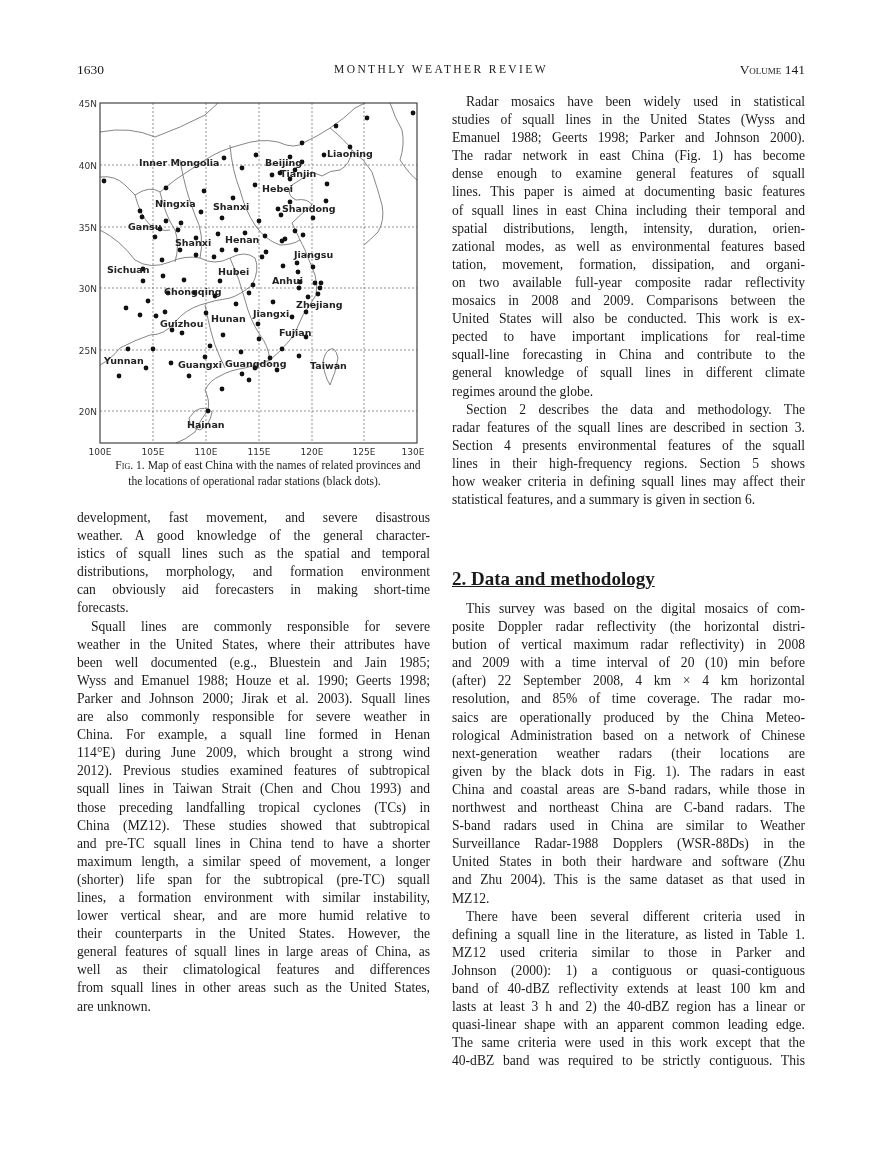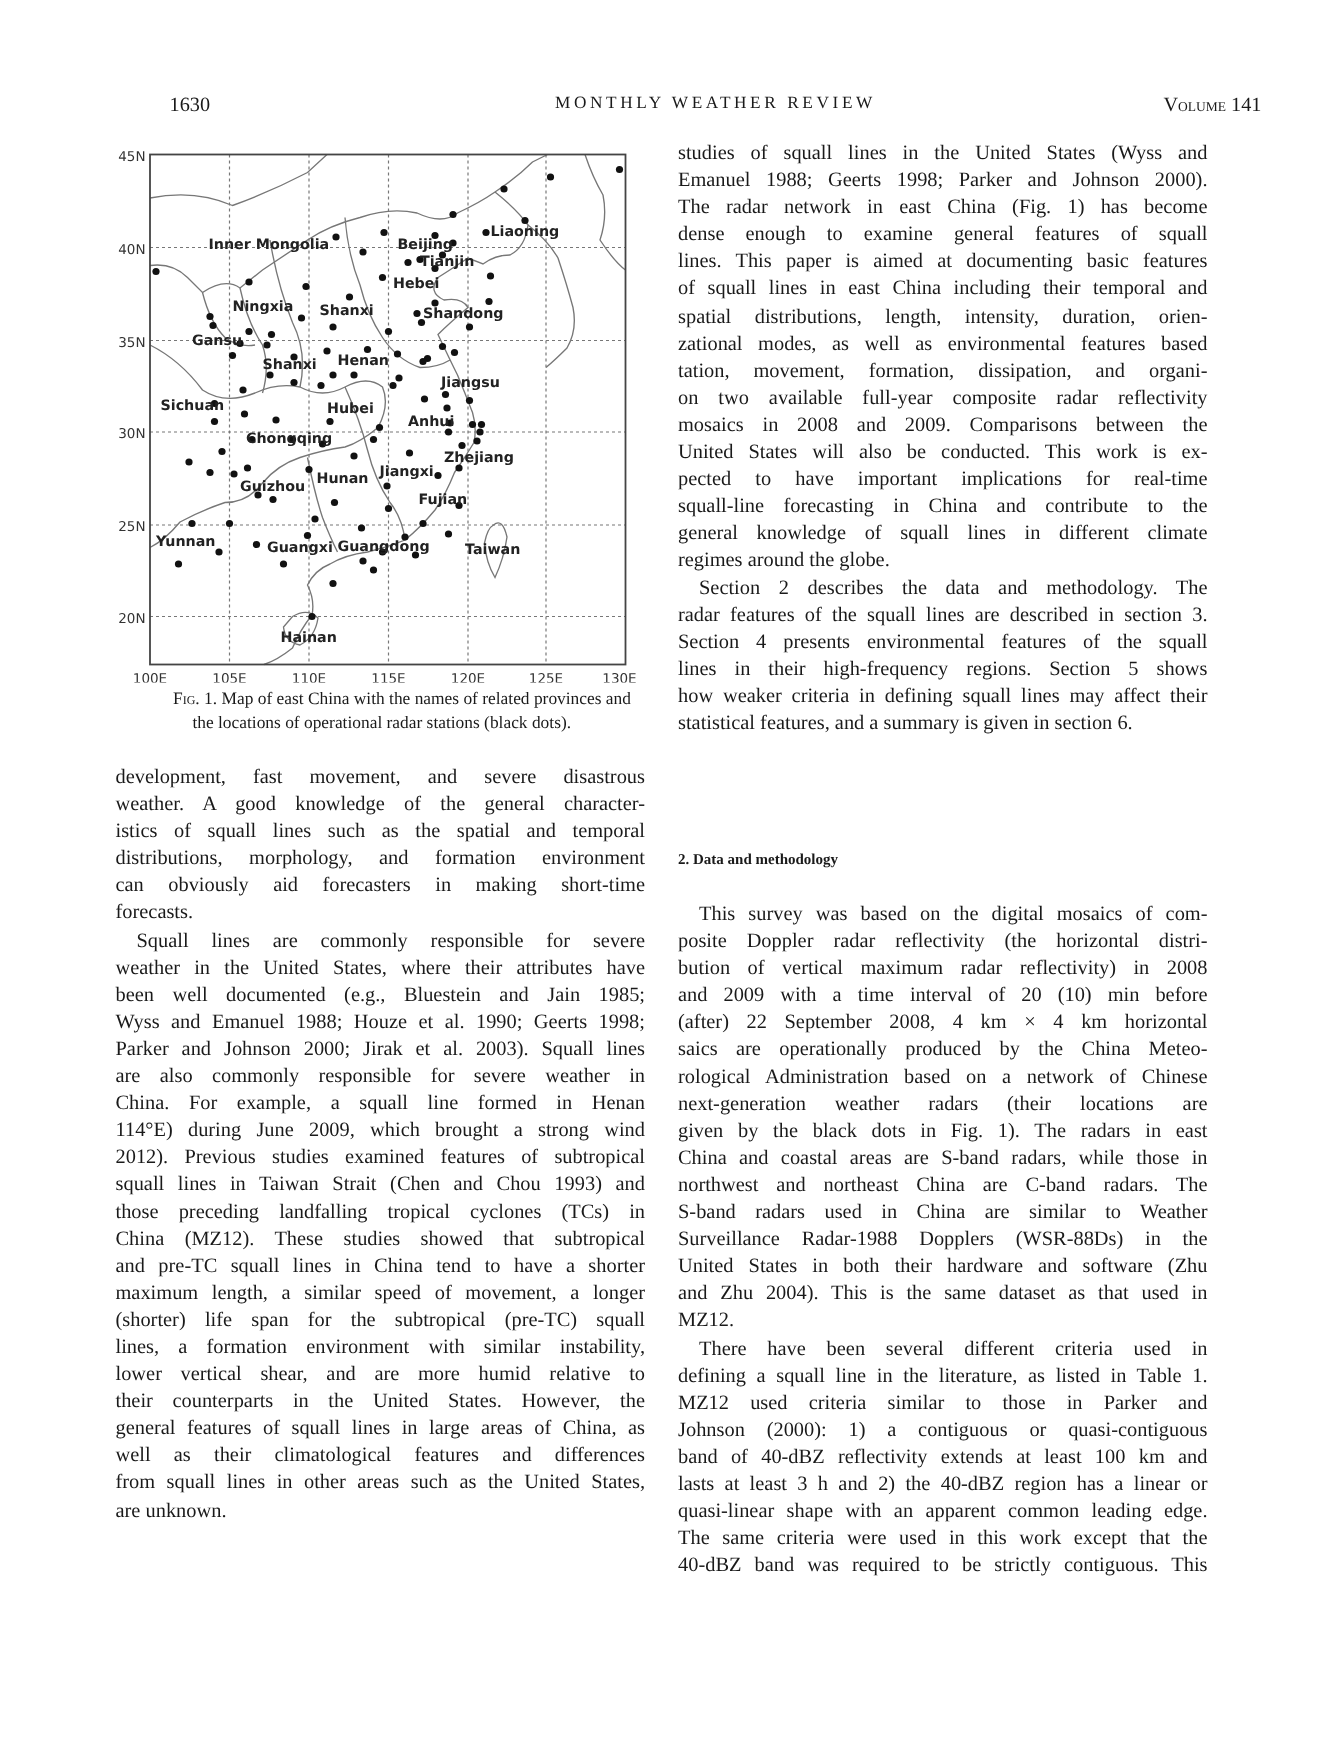--- a/index.html
+++ b/index.html
@@ -1,36 +1,36 @@
 <!DOCTYPE html>
 <html><head>
 <meta charset="utf-8">
 <style>
   html, body { margin: 0; padding: 0; background: #ffffff; }
   body { width: 881px; height: 1176px; position: relative; overflow: hidden;
          font-family: "Liberation Serif", "DejaVu Serif", serif; color: #1a1a1a; }
   .running-head { position: absolute; top: 62px; left: 77px; width: 728px; height: 18px;
-                  font-size: 13.5px; margin-left: 36px; }
+                  font-size: 13.5px; }
   .page-num { position: absolute; left: 0; top: 0; }
   .journal { position: absolute; left: 0; width: 100%; text-align: center; top: 1px;
              letter-spacing: 2.4px; font-size: 11.5px; }
   .volume { position: absolute; right: 0; top: 0; font-variant: small-caps; }
   .col { position: absolute; width: 353px; font-size: 13.6px; line-height: 18.1px;
          text-align: justify; hyphens: manual; }
   .col-left { left: 77px; }
   .col-right { left: 452px; }
   .col p { margin: 0; text-indent: 0; }
   .col p .line { display: block; text-align: justify; text-align-last: justify; }
   .col p .line.last { text-align-last: left; }
   .fig-wrap { position: absolute; left: 77px; top: 95px; width: 355px; height: 360px; }
   .caption { position: absolute; left: 77px; top: 458px; width: 355px; font-size: 11.6px;
              line-height: 15.5px; text-align: center; }
   .caption .fig-label { font-variant: small-caps; margin-left: 27px; }
   .section-head { position: absolute; left: 452px; top: 568px; font-weight: bold;
-                  font-size: 10px; }
+                  font-size: 19px; text-decoration: underline; }
   .map-label { font-family: "DejaVu Sans", sans-serif; font-size: 9.5px; font-weight: bold; fill: #222; }
   .axis-label { font-family: "DejaVu Sans", sans-serif; font-size: 9px; fill: #333; }
   sup { font-size: 9px; line-height: 0; }
 </style>
 </head>
 <body>
 
 <div class="running-head">
   <span class="page-num">1630</span>
   <span class="journal">MONTHLY WEATHER REVIEW</span>
@@ -266,20 +266,21 @@
     <span class="line">their counterparts in the United States. However, the</span>
     <span class="line">general features of squall lines in large areas of China, as</span>
     <span class="line">well as their climatological features and differences</span>
     <span class="line">from squall lines in other areas such as the United States,</span>
     <span class="line last">are unknown.</span>
   </p>
 </div>
 
 <div class="col col-right" style="top: 93px;">
   <p>
+    <span class="line" style="padding-left:14px;">Radar mosaics have been widely used in statistical</span>
     <span class="line">studies of squall lines in the United States (Wyss and</span>
     <span class="line">Emanuel 1988; Geerts 1998; Parker and Johnson 2000).</span>
     <span class="line">The radar network in east China (Fig. 1) has become</span>
     <span class="line">dense enough to examine general features of squall</span>
     <span class="line">lines. This paper is aimed at documenting basic features</span>
     <span class="line">of squall lines in east China including their temporal and</span>
     <span class="line">spatial distributions, length, intensity, duration, orien-</span>
     <span class="line">zational modes, as well as environmental features based</span>
     <span class="line">tation, movement, formation, dissipation, and organi-</span>
     <span class="line">on two available full-year composite radar reflectivity</span>
@@ -302,20 +303,21 @@
 
 <div class="section-head">2.  Data and methodology</div>
 
 <div class="col col-right" style="top: 600px;">
   <p>
     <span class="line" style="padding-left:14px;">This survey was based on the digital mosaics of com-</span>
     <span class="line">posite Doppler radar reflectivity (the horizontal distri-</span>
     <span class="line">bution of vertical maximum radar reflectivity) in 2008</span>
     <span class="line">and 2009 with a time interval of 20 (10) min before</span>
     <span class="line">(after) 22 September 2008, 4 km × 4 km horizontal</span>
+    <span class="line">resolution, and 85% of time coverage. The radar mo-</span>
     <span class="line">saics are operationally produced by the China Meteo-</span>
     <span class="line">rological Administration based on a network of Chinese</span>
     <span class="line">next-generation weather radars (their locations are</span>
     <span class="line">given by the black dots in Fig. 1). The radars in east</span>
     <span class="line">China and coastal areas are S-band radars, while those in</span>
     <span class="line">northwest and northeast China are C-band radars. The</span>
     <span class="line">S-band radars used in China are similar to Weather</span>
     <span class="line">Surveillance Radar-1988 Dopplers (WSR-88Ds) in the</span>
     <span class="line">United States in both their hardware and software (Zhu</span>
     <span class="line">and Zhu 2004). This is the same dataset as that used in</span>

